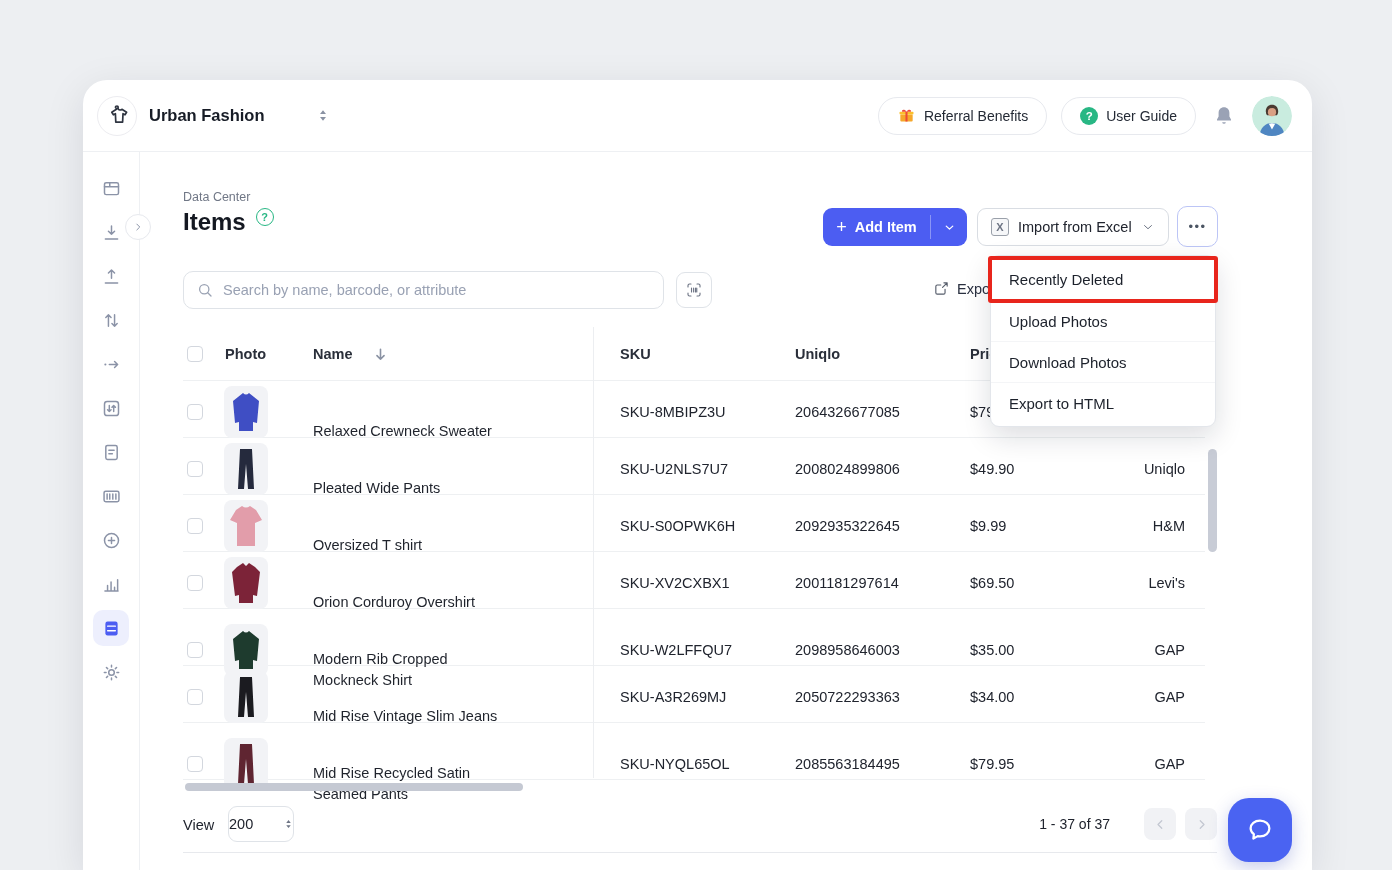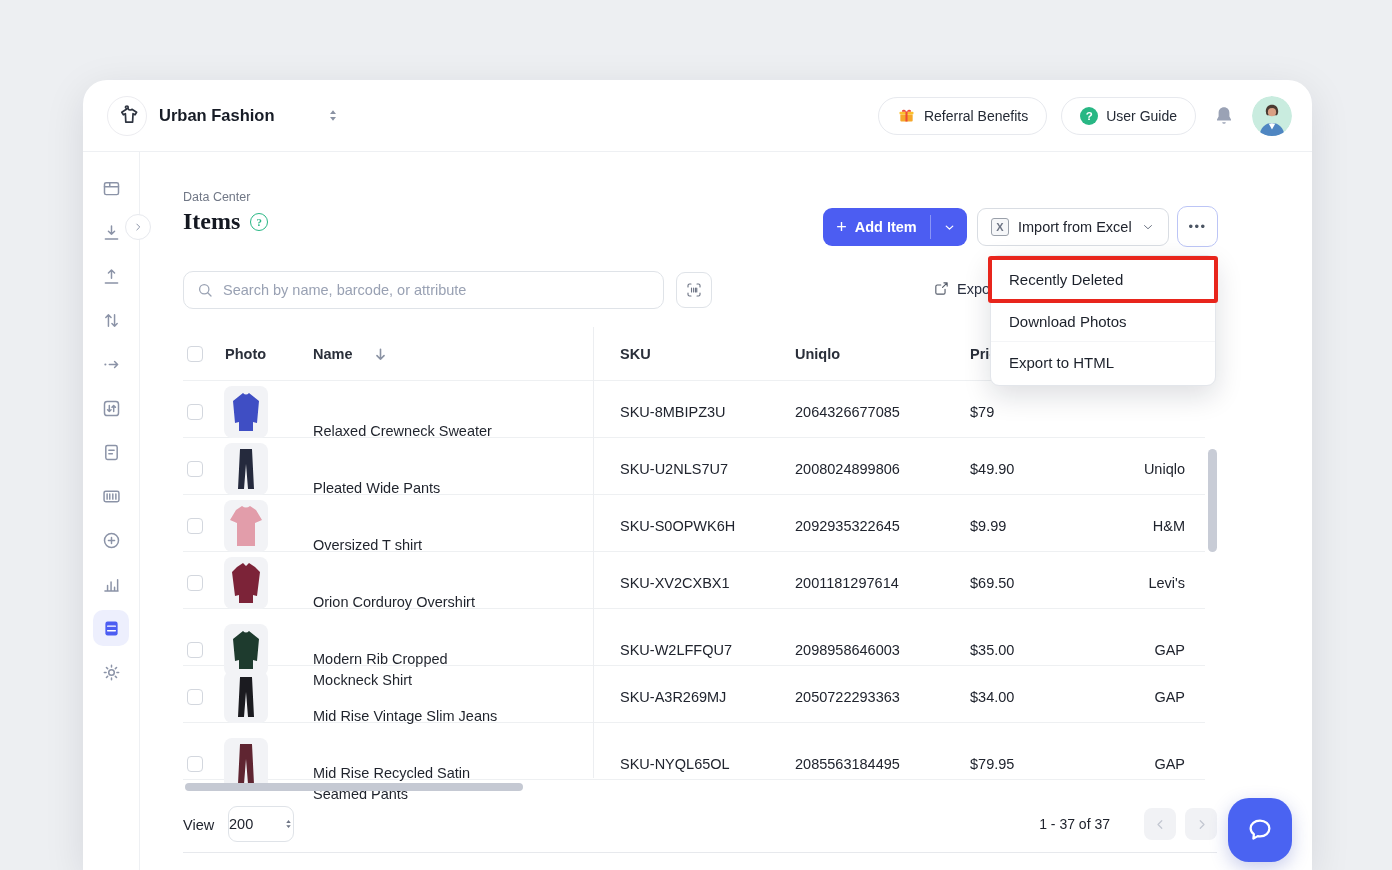--- a/index.html
+++ b/index.html
@@ -3,21 +3,21 @@
 <meta charset="utf-8">
 <style>
   * { margin:0; padding:0; box-sizing:border-box; }
   html,body { width:1392px; height:870px; font-family:"Liberation Sans", sans-serif; }
   .stage { position:relative; width:1392px; height:870px; background:#edeff2; overflow:hidden; }
   .card { position:absolute; left:83px; top:80px; width:1229px; height:790px; background:#fff;
           border-radius:24px 24px 0 0; box-shadow:0 10px 40px rgba(16,24,40,.10); }
 
   
   .topbar { position:absolute; left:0; top:0; width:100%; height:72px; border-bottom:1px solid #eef0f3;
-            display:flex; align-items:center; padding:0 20px 0 24px; }
+            display:flex; align-items:center; padding:0 20px 0 14px; }
   .logo { width:40px; height:40px; border-radius:50%; border:1px solid #ececf0; display:flex;
           align-items:center; justify-content:center; background:#fff; }
   .brand-name { margin-left:12px; font-size:16.5px; font-weight:700; color:#171c26; }
   .ws-arrows { margin-left:52px; display:flex; }
   .topbar-right { margin-left:auto; display:flex; align-items:center; gap:14px; }
   .pill { height:38px; border:1px solid #e7e9ee; border-radius:19px; background:#fff; padding:0 18px;
           display:flex; align-items:center; gap:8px; font-size:14px; color:#242a35; cursor:pointer; }
   .qmark { width:18px; height:18px; border-radius:50%; background:#28b784; color:#fff; font-size:11.5px;
            font-weight:700; display:flex; align-items:center; justify-content:center; }
   .bell-btn { background:none; border:none; cursor:pointer; display:flex; margin:0 2px; }
@@ -29,21 +29,21 @@
   .side-btn { width:36px; height:36px; margin-bottom:8px; border-radius:10px; display:flex; align-items:center;
               justify-content:center; color:#8b93a7; background:none; border:none; cursor:pointer; }
   .side-btn svg { width:21px; height:21px; }
   .side-btn.active { background:#edeffd; color:var(--accent,#4c5df2); }
   .collapse-btn { position:absolute; left:42px; top:134px; width:26px; height:26px; border-radius:50%;
                   background:#fff; border:1px solid #e7e9ee; display:flex; align-items:center; justify-content:center;
                   color:#8b93a7; cursor:pointer; z-index:5; }
 
   
   .breadcrumb { position:absolute; left:100px; top:110px; font-size:12.5px; color:#707786; }
-  .title-row { position:absolute; left:100px; top:128px; display:flex; align-items:center; gap:10px;font-family:Liberation Serif, serif; }
+  .title-row { position:absolute; left:100px; top:128px; display:flex; gap:10px; }
   .page-title { font-size:24px; font-weight:700; color:#141821; }
   .help-o { width:18px; height:18px; border-radius:50%; border:1.6px solid #28b784; color:#28b784; font-size:11px;
             font-weight:700; display:flex; align-items:center; justify-content:center; background:#fff; cursor:pointer; }
 
   
   .add-btn { position:absolute; left:740px; top:128px; width:144px; height:38px; background:var(--accent,#4c5df2);
              border:none; border-radius:9px; display:flex; align-items:center; color:#fff; cursor:pointer; }
   .add-main { flex:1; display:flex; align-items:center; justify-content:center; gap:8px; font-size:14.5px; font-weight:600; }
   .add-plus { font-size:18px; font-weight:400; line-height:1; }
   .add-sep { width:1px; height:24px; background:rgba(255,255,255,.35); }
@@ -447,20 +447,21 @@
     </button>
     <button class="pg-btn pg-next">
       <svg class="str" width="15" height="15" viewBox="0 0 24 24" style="stroke-width:2">
           <path d="M10 6l6 6-6 6"></path>
         </svg>
     </button>
     <div class="footer-line"></div>
 
     <div class="menu" id="menu">
         <div class="menu-item">Recently Deleted</div>
+        <div class="menu-item">Upload Photos</div>
         <div class="menu-item">Download Photos</div>
         <div class="menu-item">Export to HTML</div>
       </div>
     <div class="red-box"></div>
   </div>
 
   <button class="chat-fab">
     <svg width="30" height="30" viewBox="0 0 24 24">
       <path d="M12 4.5c-4.3 0-7.5 2.7-7.5 6.1 0 1.9 1 3.6 2.6 4.7l-.4 3.6 3.5-2c.6.1 1.2.2 1.8.2 4.3 0 7.5-2.8 7.5-6.3s-3.2-6.3-7.5-6.3z" fill="none" stroke="#fff" stroke-width="1.8" stroke-linejoin="round"></path>
     </svg>

